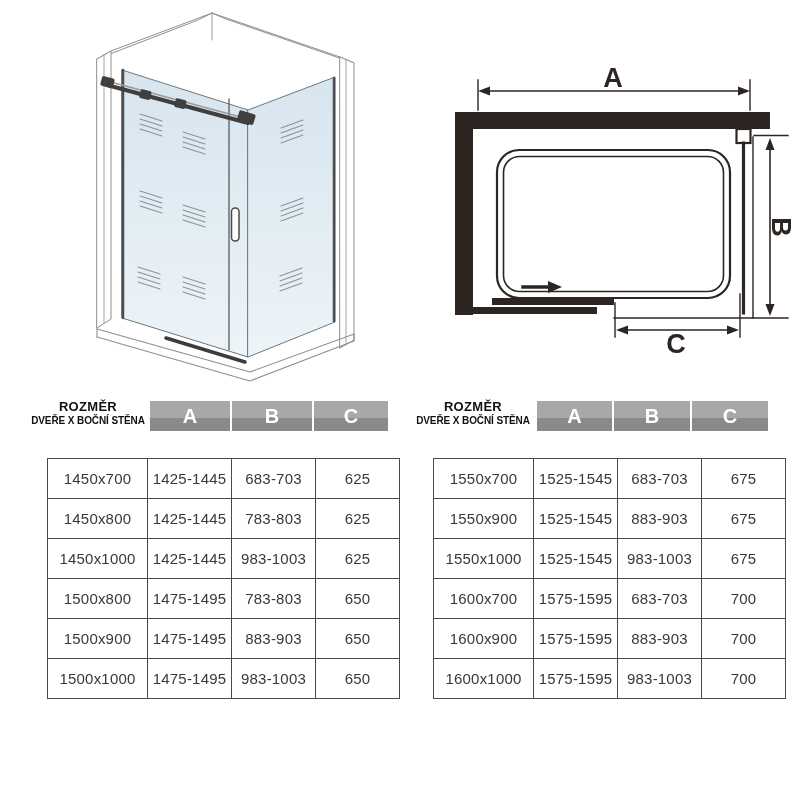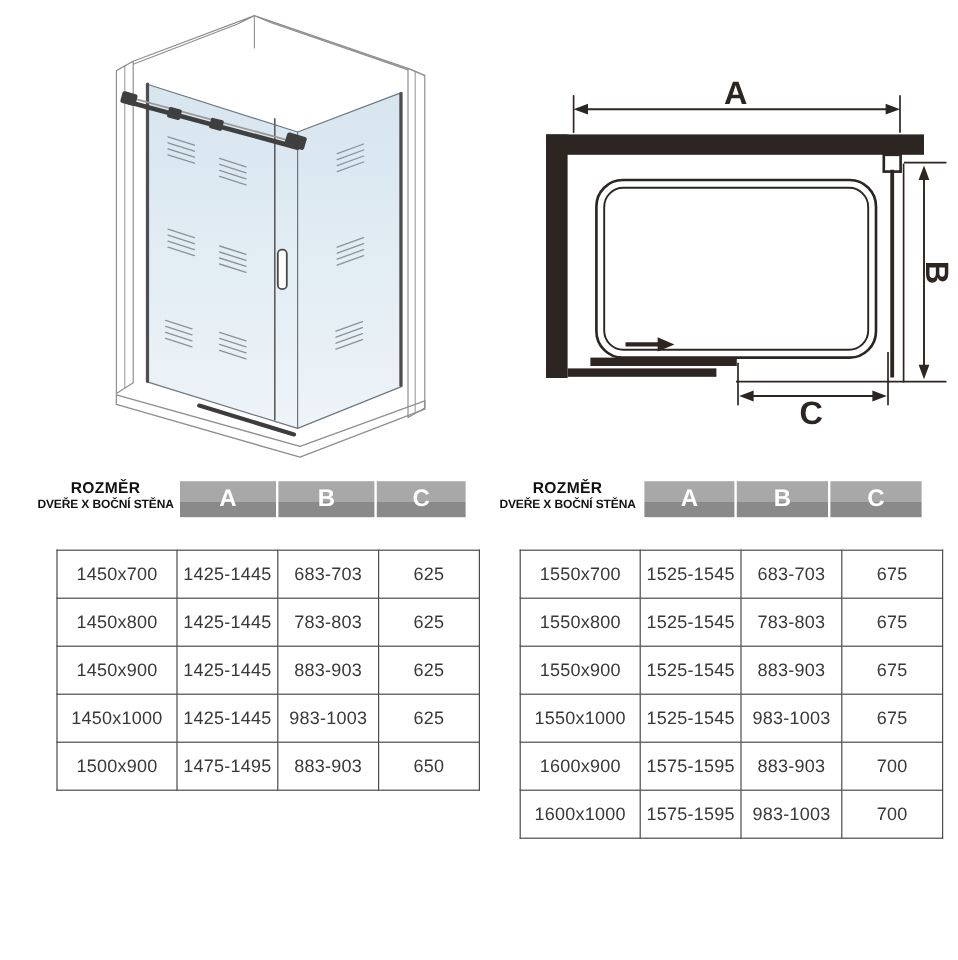--- a/index.html
+++ b/index.html
@@ -180,35 +180,41 @@
           <td>683-703</td>
           <td>625</td>
         </tr>
         <tr>
           <td>1450x800</td>
           <td>1425-1445</td>
           <td>783-803</td>
           <td>625</td>
         </tr>
         <tr>
-          <td>1450x900</td>
-          <td>1425-1445</td>
-          <td>883-903</td>
-          <td>625</td>
-        </tr>
-        <tr>
           <td>1450x1000</td>
           <td>1425-1445</td>
           <td>983-1003</td>
           <td>625</td>
+        </tr>
+        <tr>
+          <td>1500x800</td>
+          <td>1475-1495</td>
+          <td>783-803</td>
+          <td>650</td>
         </tr>
         <tr>
           <td>1500x900</td>
           <td>1475-1495</td>
           <td>883-903</td>
+          <td>650</td>
+        </tr>
+        <tr>
+          <td>1500x1000</td>
+          <td>1475-1495</td>
+          <td>983-1003</td>
           <td>650</td>
         </tr>
       </tbody>
   </table>
 
   <div class="tbl-title" id="title-right">
     <div class="t1">ROZMĚR</div>
     <div class="t2">DVEŘE X BOČNÍ STĚNA</div>
   </div>
   <div class="hdr-bar" id="bar-right">
@@ -224,38 +230,38 @@
         <col class="c-c">
       </colgroup>
     <tbody>
         <tr>
           <td>1550x700</td>
           <td>1525-1545</td>
           <td>683-703</td>
           <td>675</td>
         </tr>
         <tr>
-          <td>1550x800</td>
-          <td>1525-1545</td>
-          <td>783-803</td>
-          <td>675</td>
-        </tr>
-        <tr>
           <td>1550x900</td>
           <td>1525-1545</td>
           <td>883-903</td>
           <td>675</td>
         </tr>
         <tr>
           <td>1550x1000</td>
           <td>1525-1545</td>
           <td>983-1003</td>
           <td>675</td>
         </tr>
         <tr>
+          <td>1600x700</td>
+          <td>1575-1595</td>
+          <td>683-703</td>
+          <td>700</td>
+        </tr>
+        <tr>
           <td>1600x900</td>
           <td>1575-1595</td>
           <td>883-903</td>
           <td>700</td>
         </tr>
         <tr>
           <td>1600x1000</td>
           <td>1575-1595</td>
           <td>983-1003</td>
           <td>700</td>

